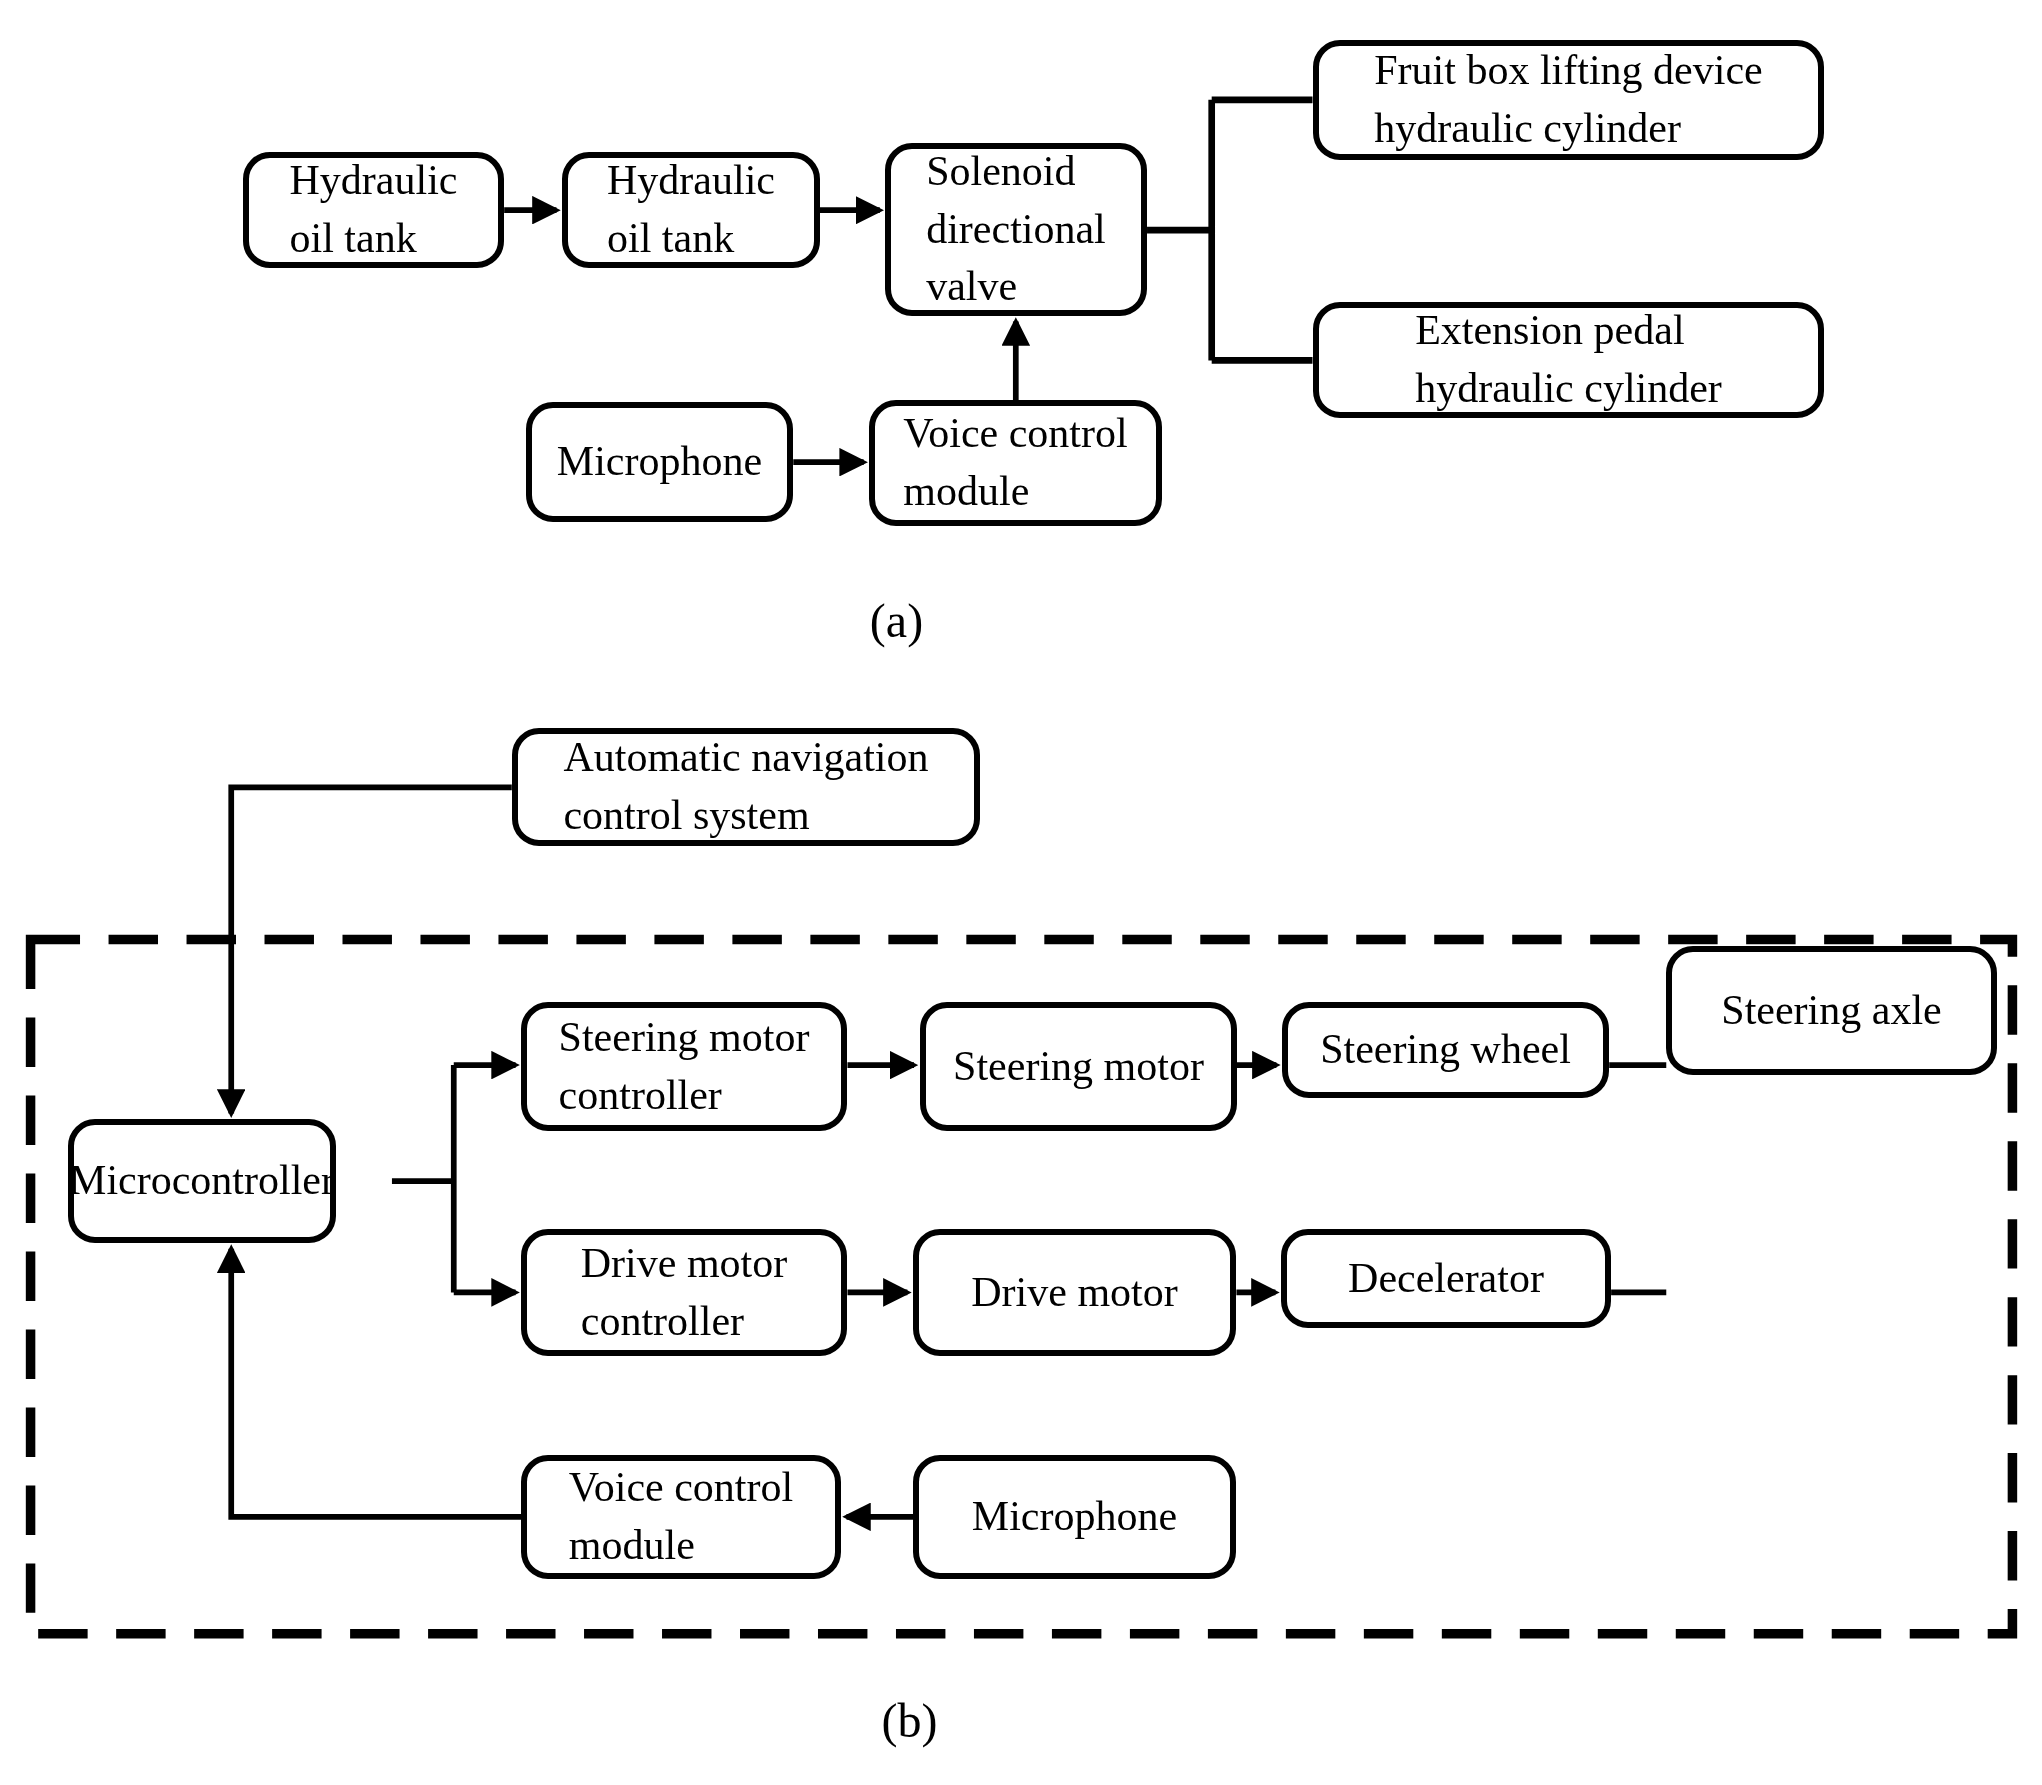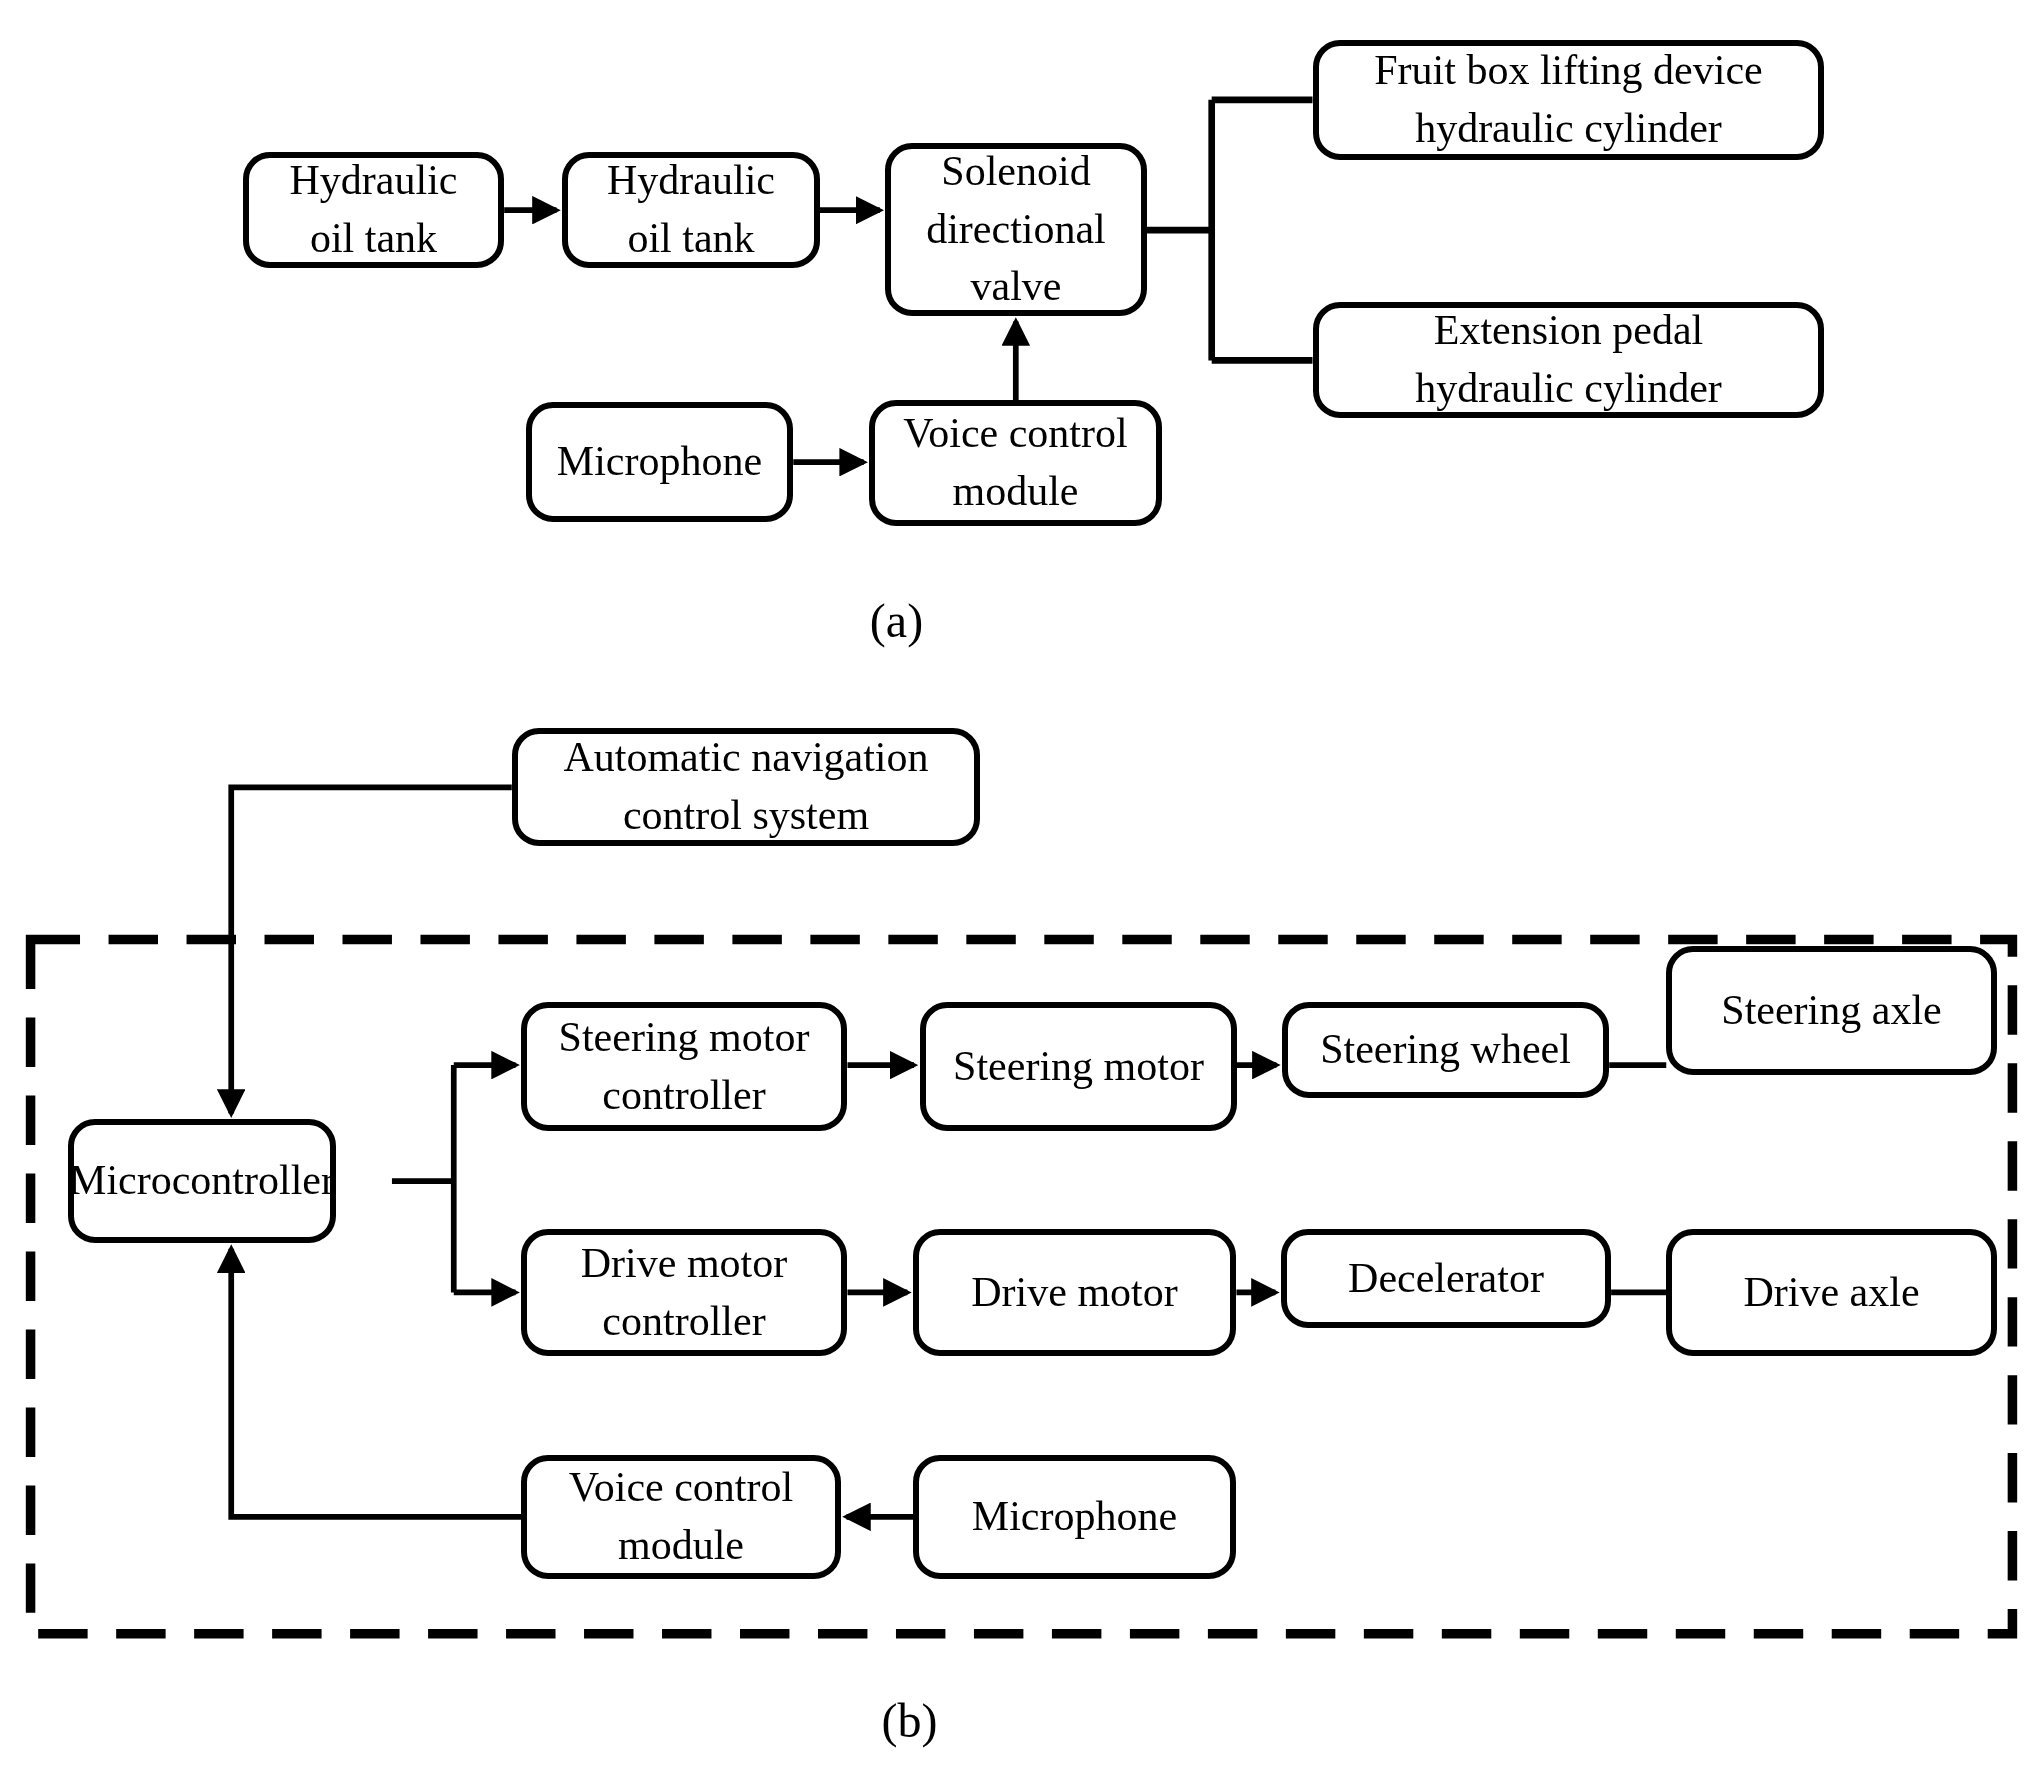--- a/index.html
+++ b/index.html
@@ -27,21 +27,20 @@
   }
   .node {
     position: absolute;
     box-sizing: border-box;
     border: 6.7px solid #000000;
     border-radius: 27px;
     background: #ffffff;
     display: flex;
     align-items: center;
     justify-content: center;
-    text-align: center;
     white-space: pre-line;
     font-size: 42px;
     line-height: 1.38;
     padding: 1.9px 7.6px;
   }
   .caption {
     position: absolute;
     width: 209px;
     text-align: center;
     font-size: 48px;
@@ -119,21 +118,20 @@
 
   <div class="node" style="left:1666px; top:946px; width:331px; height:129px;">Steering axle</div>
 
   <div class="node" style="left:521px; top:1229px; width:326px; height:127px;">Drive motor
 controller</div>
 
   <div class="node" style="left:913px; top:1229px; width:323px; height:127px;">Drive motor</div>
 
   <div class="node" style="left:1281px; top:1229px; width:330px; height:99px;">Decelerator</div>
 
-  <div class="node" style="left:1666px; top:1229px; width:331px; height:127px;">Drive axle</div>
 
   <div class="node" style="left:521px; top:1455px; width:320px; height:124px;">Voice control
 module</div>
 
   <div class="node" style="left:913px; top:1455px; width:323px; height:124px;">Microphone</div>
 
   <div class="caption" style="left:805px; top:1695px;">(b)</div>
 
 </div>
 

